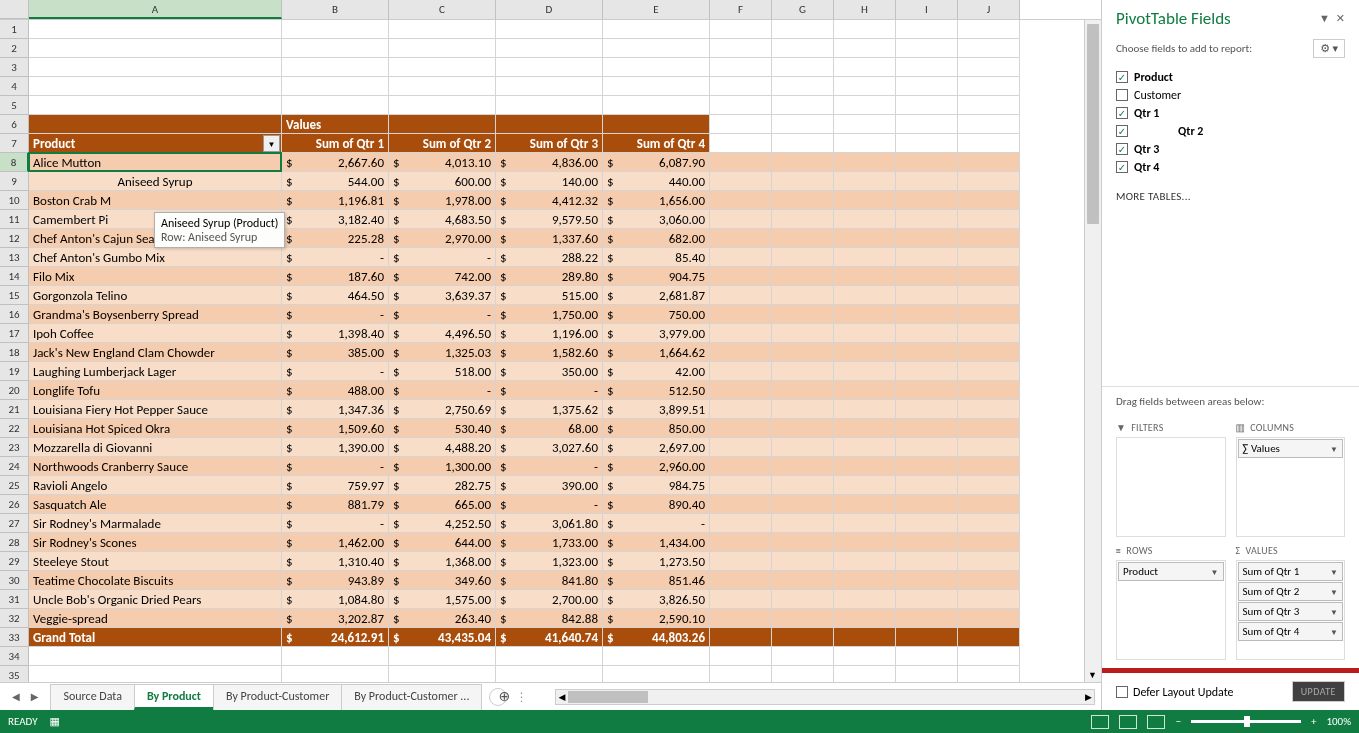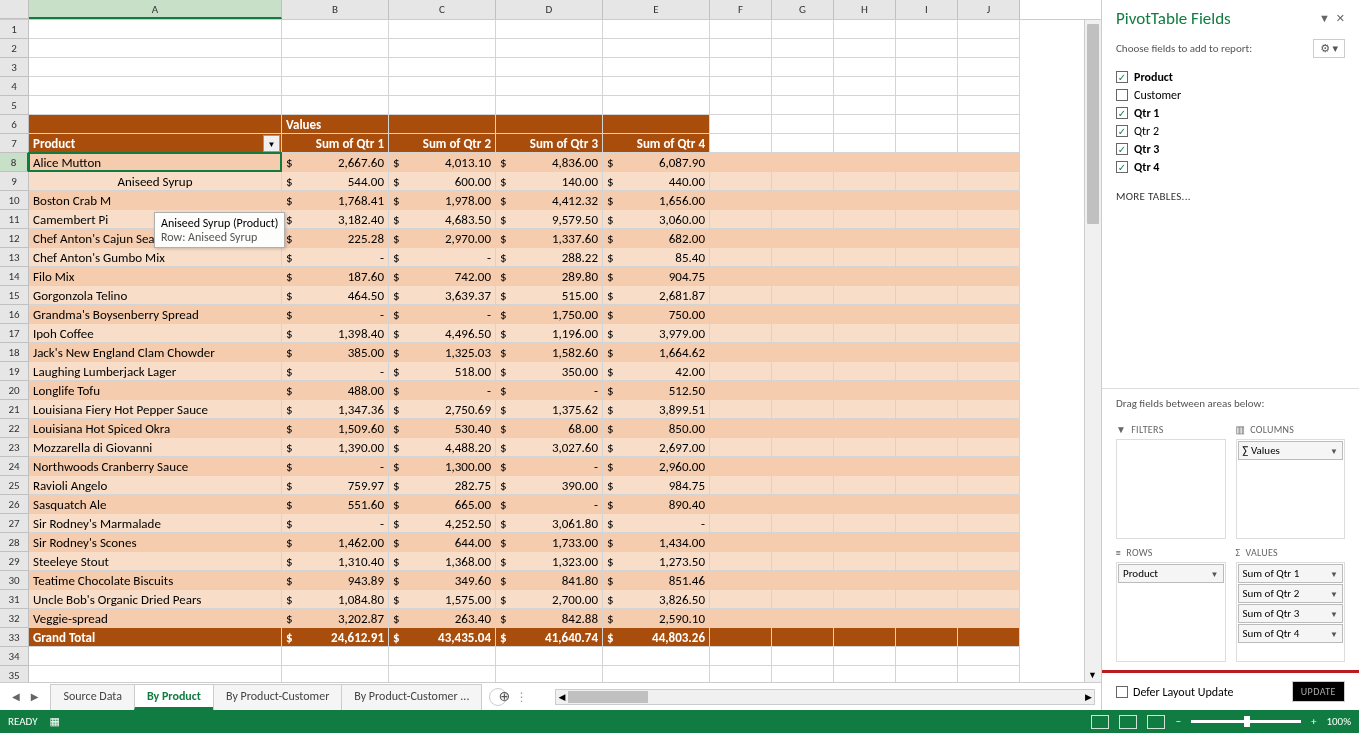--- a/index.html
+++ b/index.html
@@ -62,22 +62,22 @@
 .field-item { display:flex; align-items:center; gap:6px; padding:2px 0; font-size:12px;}
 .field-item .checkbox { width:12px; height:12px; border:1px solid #666; display:inline-flex; align-items:center; justify-content:center; font-size:10px; color:#107c41;}
 .more-tables { padding:10px 14px; font-size:11px; color:#333; letter-spacing:0.3px;}
 .drag-hint { padding:8px 14px 6px; font-size:11px; color:#555; border-top:1px solid #ddd;}
 .drop-zones { display:grid; grid-template-columns:1fr 1fr; grid-template-rows:auto auto; gap:4px 10px; padding:4px 14px 8px;}
 .drop-zone { }
 .dz-title { font-size:10px; color:#666; letter-spacing:0.3px; display:flex; align-items:center; gap:5px; padding:3px 0;}
 .dz-body { border:1px solid #ddd; min-height:70px; background:#fff; padding:0;}
 .dz-pill { border:1px solid #bbb; background:#f5f5f5; font-size:11px; padding:2px 4px; margin:1px; display:flex; justify-content:space-between; align-items:center;}
 .dz-pill .dd { font-size:8px; color:#555;}
-.sp-footer { display:flex; justify-content:space-between; align-items:center; padding:8px 14px; border-top:3px solid #b91c1c;}
-.update-btn { border:1px solid #ccc; padding:3px 8px; font-size:10px; color:#aaa; background:#000000; letter-spacing:0.5px;}
+.sp-footer { display:flex; justify-content:space-between; align-items:center; padding:8px 14px; border-top:5px solid #b91c1c;}
+.update-btn { border:1px solid #ccc; padding:3px 8px; font-size:10px; color:#aaa; background:#404040; letter-spacing:0.5px;}
 </style>
 </head>
 <body>
 
 <div class="main-area">
  <div class="spreadsheet-zone">
   <div class="col-headers">
     <div class="corner"></div>
     <div class="col-header selected" style="width:253px">A</div>
     <div class="col-header" style="width:107px">B</div>
@@ -259,21 +259,21 @@
             <div class="cell d1" style="width: 62px;"></div>
             <div class="cell d1" style="width: 62px;"></div>
             <div class="cell d1" style="width: 62px;"></div>
             <div class="cell d1" style="width: 62px;"></div>
             <div class="cell d1" style="width: 62px;"></div>
           </div>
           <div class="row">
             <div class="cell d0" style="width: 253px;">Boston Crab M</div>
             <div class="cell d0 dollar-cell" style="width: 107px;">
               <span class="ds">$</span>
-              <span class="nv">1,768.41</span>
+              <span class="nv">1,196.81</span>
             </div>
             <div class="cell d0 dollar-cell" style="width: 107px;">
               <span class="ds">$</span>
               <span class="nv">1,978.00</span>
             </div>
             <div class="cell d0 dollar-cell" style="width: 107px;">
               <span class="ds">$</span>
               <span class="nv">4,412.32</span>
             </div>
             <div class="cell d0 dollar-cell" style="width: 107px;">
@@ -643,21 +643,21 @@
             <div class="cell d1" style="width: 62px;"></div>
             <div class="cell d1" style="width: 62px;"></div>
             <div class="cell d1" style="width: 62px;"></div>
             <div class="cell d1" style="width: 62px;"></div>
             <div class="cell d1" style="width: 62px;"></div>
           </div>
           <div class="row">
             <div class="cell d0" style="width: 253px;">Sasquatch Ale</div>
             <div class="cell d0 dollar-cell" style="width: 107px;">
               <span class="ds">$</span>
-              <span class="nv">551.60</span>
+              <span class="nv">881.79</span>
             </div>
             <div class="cell d0 dollar-cell" style="width: 107px;">
               <span class="ds">$</span>
               <span class="nv">665.00</span>
             </div>
             <div class="cell d0 dollar-cell" style="width: 107px;">
               <span class="ds">$</span>
               <span class="nv">-</span>
             </div>
             <div class="cell d0 dollar-cell" style="width: 107px;">
@@ -916,21 +916,21 @@
         <div class="field-item">
           <span class="checkbox"></span>
           <span>Customer</span>
         </div>
         <div class="field-item">
           <span class="checkbox">✓</span>
           <span style="font-weight: bold;">Qtr 1</span>
         </div>
         <div class="field-item">
           <span class="checkbox">✓</span>
-          <span style="font-weight: normal;">Qtr 2</span>
+          <span style="font-weight: bold; margin-left: 44px;">Qtr 2</span>
         </div>
         <div class="field-item">
           <span class="checkbox">✓</span>
           <span style="font-weight: bold;">Qtr 3</span>
         </div>
         <div class="field-item">
           <span class="checkbox">✓</span>
           <span style="font-weight: bold;">Qtr 4</span>
         </div>
       </div>

